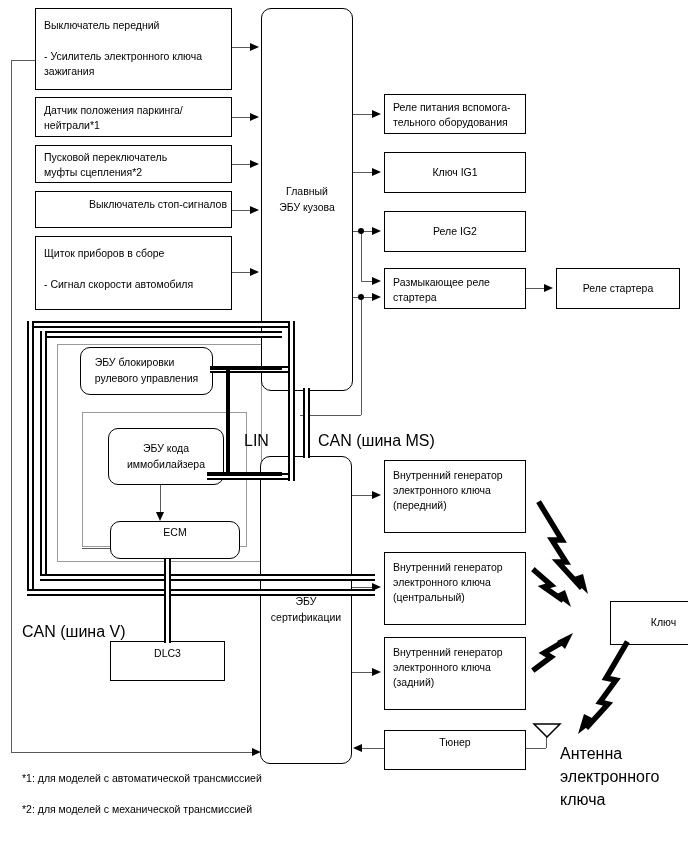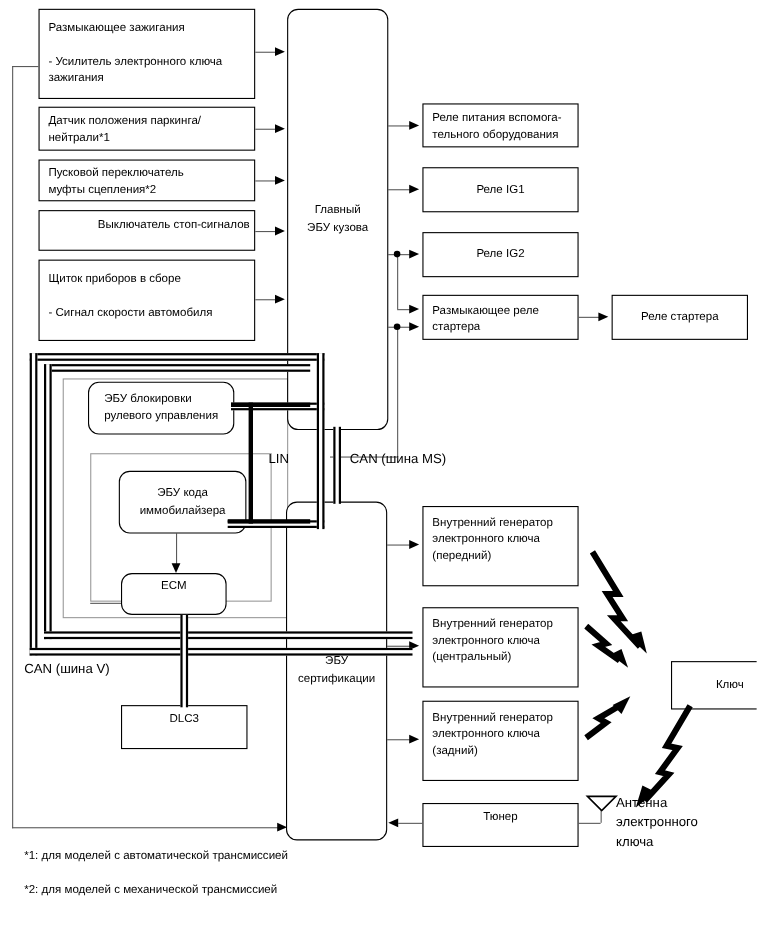--- a/index.html
+++ b/index.html
@@ -48,38 +48,38 @@
     border-top:9px solid #000;border-left:4.6px solid transparent;border-right:4.6px solid transparent;z-index:4;}
   .dot{position:absolute;width:6px;height:6px;border-radius:50%;background:#000;z-index:7;}
   
   .bus-h{position:absolute;height:7px;box-sizing:border-box;
      border-top:2.3px solid #000;border-bottom:2.3px solid #000;background:#fff;z-index:8;}
   .bus-v{position:absolute;width:7px;box-sizing:border-box;
      border-left:2.3px solid #000;border-right:2.3px solid #000;background:#fff;z-index:8;}
   
   .lin-v{position:absolute;width:4px;background:#000;z-index:8;}
   .lin-h{position:absolute;height:4px;background:#000;z-index:8;}
-  .label{position:absolute;font-size:12px;line-height:1.45;z-index:9;background:transparent;}
+  .label{position:absolute;font-size:16px;line-height:1.45;z-index:9;background:transparent;margin-top:20px;}
   .note{position:absolute;font-size:10.5px;z-index:9;}
   .bolt{position:absolute;z-index:9;}
   .ant{position:absolute;z-index:9;}
   .thinbox{position:absolute;box-sizing:border-box;border:1px solid #9a9a9a;z-index:1;background:transparent;}
 </style>
 </head>
 <body>
 
 <div id="canvas">
 
   <div class="vline" style="left:11px;top:60px;height:693px;"></div>
   <div class="hline" style="left:11px;top:60px;width:24px;"></div>
   <div class="hline" style="left:11px;top:752px;width:245px;"></div>
   <div class="arrow-r" style="left:252px;top:748px;"></div>
 
   <div class="box" style="left:35px;top:8px;width:197px;height:82px;">
-    <div class="txt" style="top:9px;">Размыкающее зажигания</div>
+    <div class="txt" style="top:9px;">Выключатель передний</div>
     <div class="txt" style="top:40px;">- Усилитель электронного ключа</div>
     <div class="txt" style="top:55px;">зажигания</div>
   </div>
 
   <div class="box" style="left:35px;top:97px;width:197px;height:40px;">
     <div class="txt" style="top:5px;">Датчик положения паркинга/</div>
     <div class="txt" style="top:20px;">нейтрали*1</div>
   </div>
 
   <div class="box" style="left:35px;top:145px;width:197px;height:38px;">
@@ -117,21 +117,21 @@
       <div>ЭБУ кузова</div>
     </div>
   </div>
 
   <div class="box" style="left:384px;top:94px;width:142px;height:40px;">
     <div class="txt" style="top:5px;">Реле питания вспомога-</div>
     <div class="txt" style="top:20px;">тельного оборудования</div>
   </div>
 
   <div class="box center" style="left:384px;top:152px;width:142px;height:41px;">
-    <span>Реле IG1</span>
+    <span>Ключ IG1</span>
   </div>
 
   <div class="box center" style="left:384px;top:211px;width:142px;height:41px;">
     <span>Реле IG2</span>
   </div>
 
   <div class="box" style="left:384px;top:268px;width:142px;height:41px;">
     <div class="txt" style="top:6px;">Размыкающее реле</div>
     <div class="txt" style="top:21px;">стартера</div>
   </div>
@@ -182,21 +182,21 @@
     </div>
   </div>
 
   <div class="ecu" style="left:108px;top:428px;width:116px;height:57px;">
     <div>
       <div>ЭБУ кода</div>
       <div>иммобилайзера</div>
     </div>
   </div>
 
-  <div class="ecu" style="left:110px;top:521px;width:96px;height:38px;align-items:flex-start;padding-top:3px;">
+  <div class="ecu" style="left:110px;top:521px;width:130px;height:38px;align-items:flex-start;padding-top:3px;">
     <span>ECM</span>
   </div>
 
   <div class="box topcenter" style="left:110px;top:641px;width:115px;height:40px;">
     <span>DLC3</span>
   </div>
 
   <div class="vline" style="left:160px;top:485px;height:28px;"></div>
   <div class="arrow-d" style="left:156px;top:512px;"></div>
 

